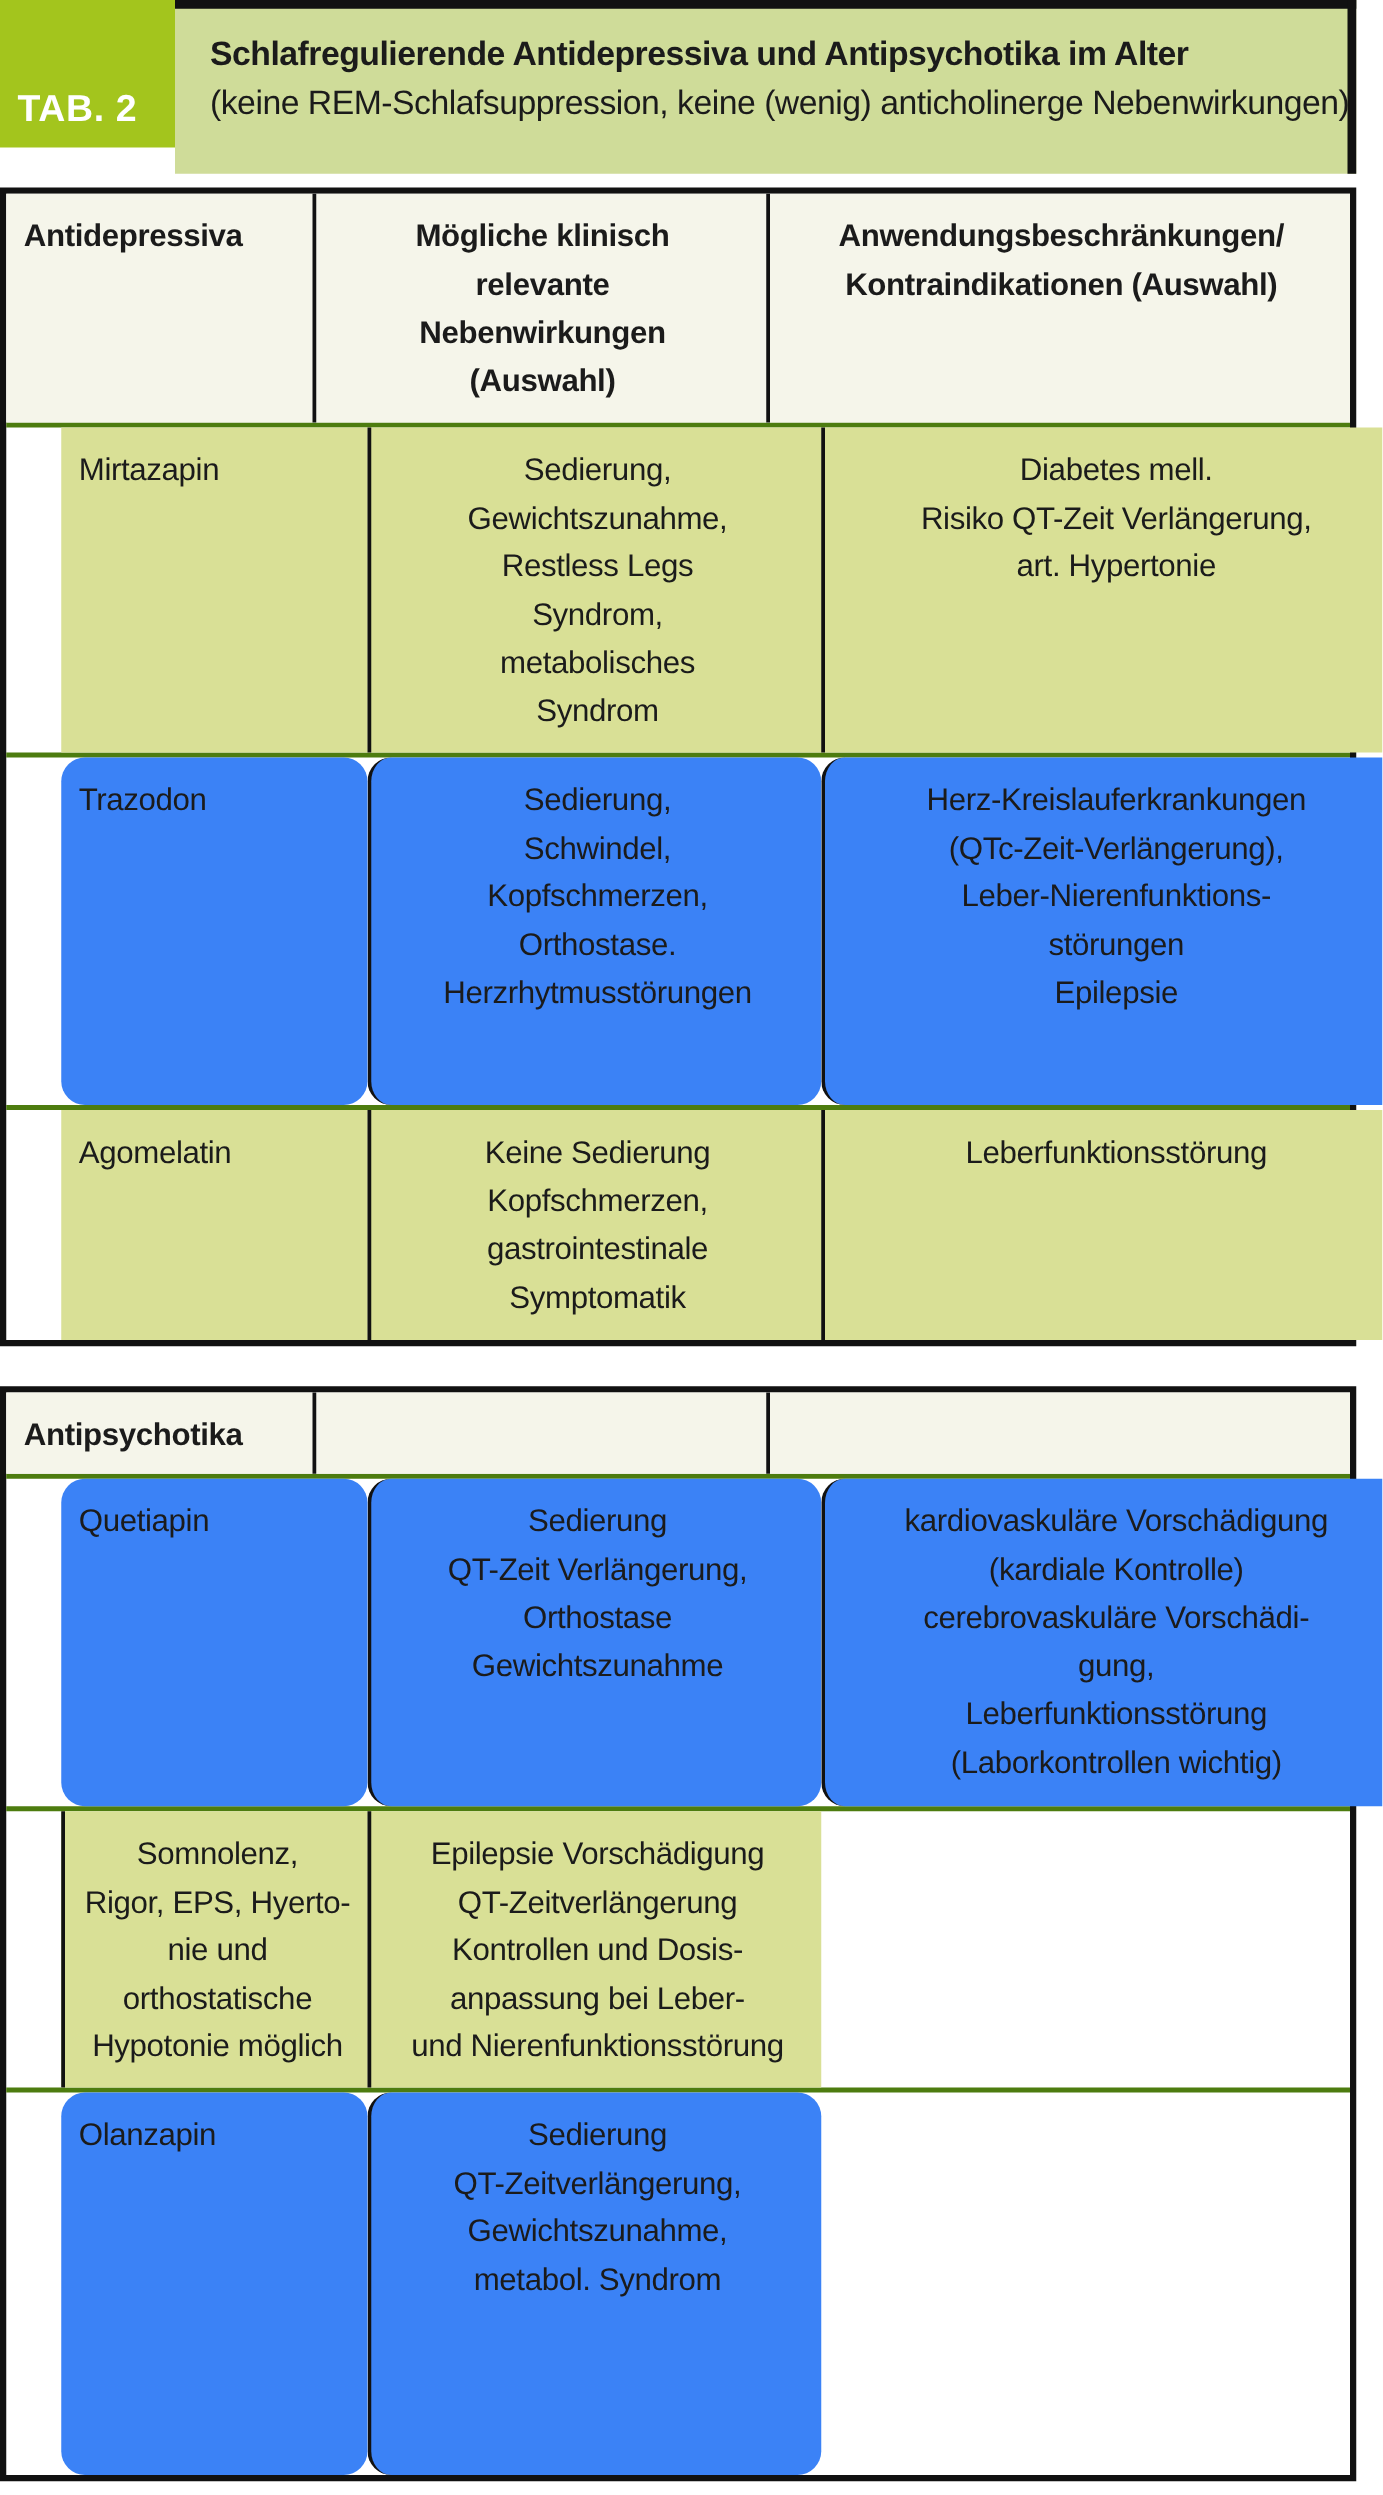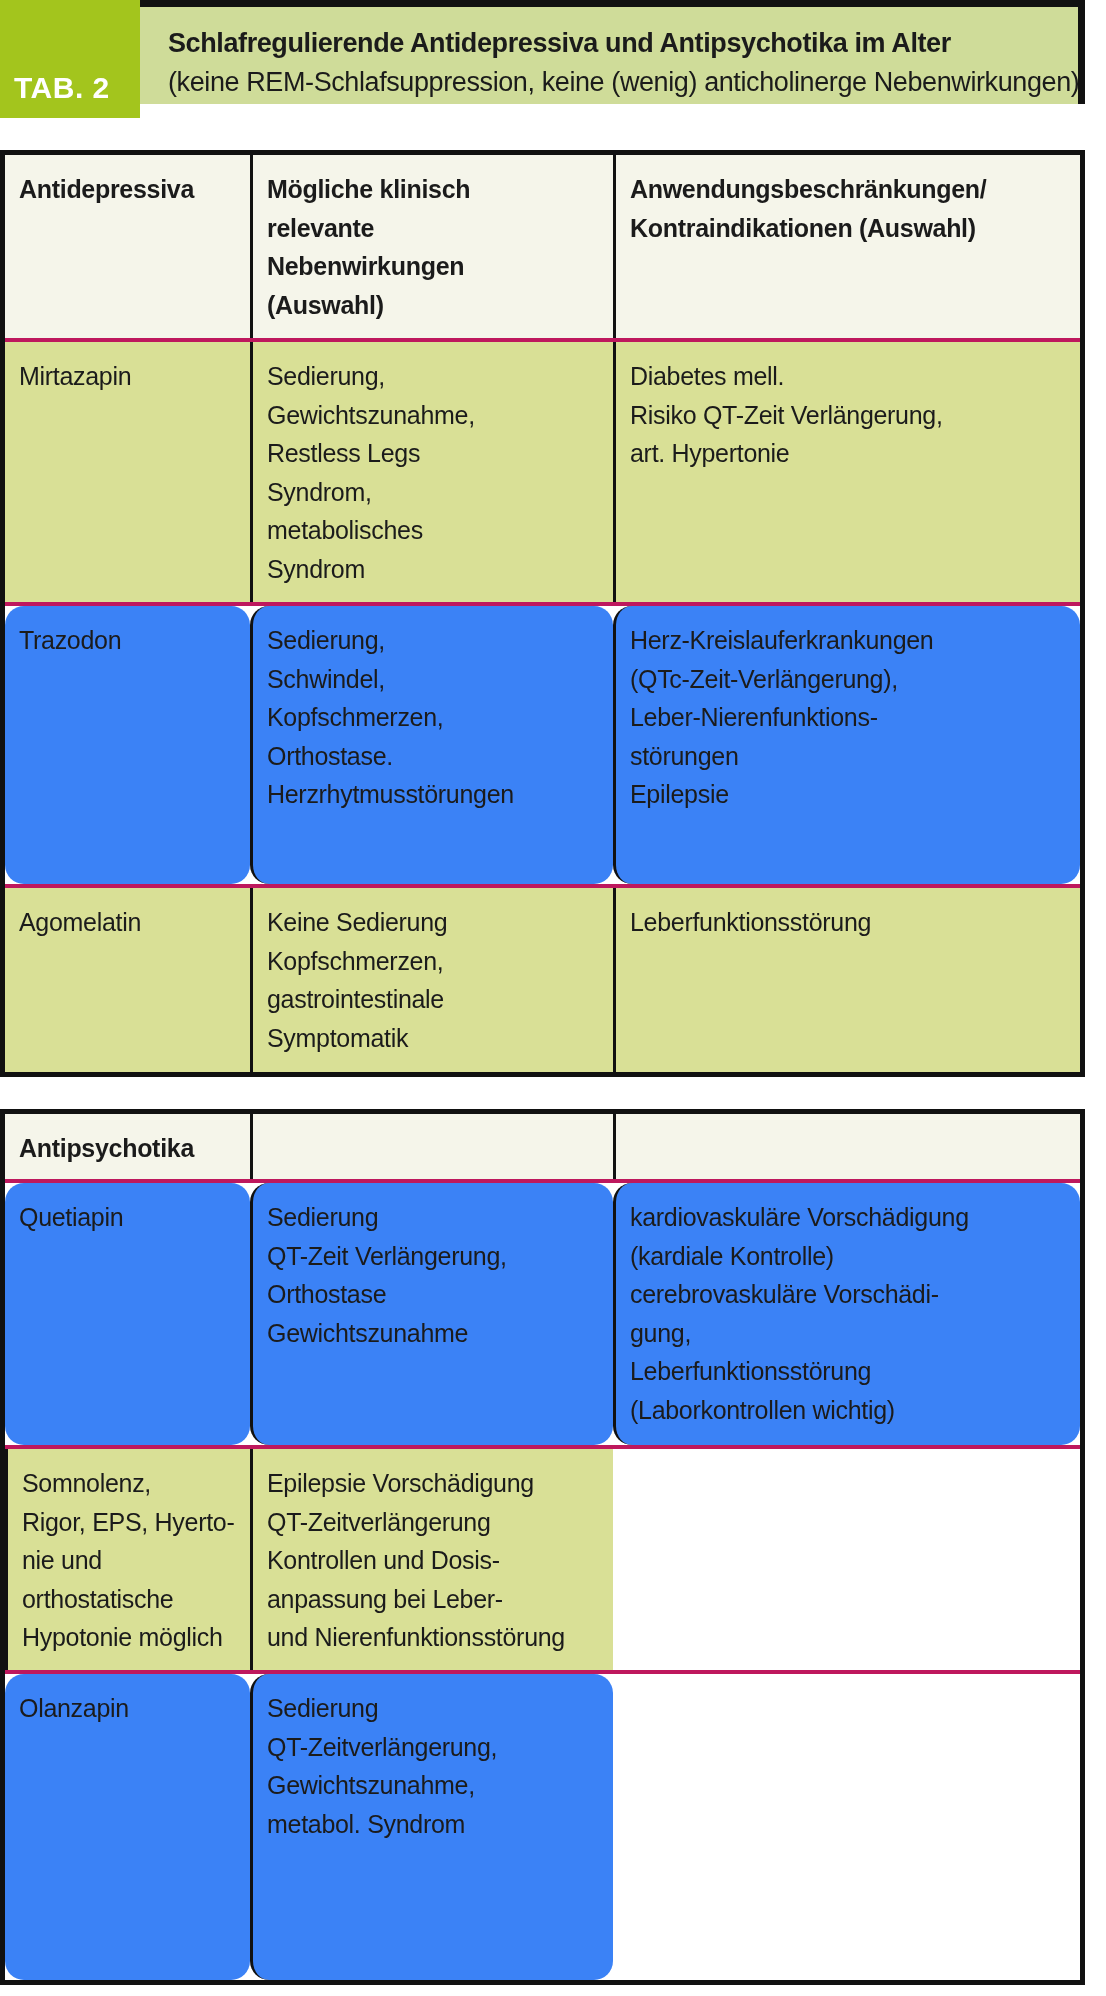--- a/index.html
+++ b/index.html
@@ -14,41 +14,41 @@
   
   .header-band { display:flex; width:1085px; height:118px; }
   .tab-box {
     width:164px; height:118px; box-sizing:border-box;
     background:#a3c51d;
     display:flex; align-items:flex-end;
     padding:0 0 13px 14px;
   }
   .tab-label { color:#ffffff; font-weight:bold; font-size:30px; letter-spacing:0.5px; }
   .title-box {
-    width:945px; height:104px; box-sizing:border-box;
+    width:945px; height:139px; box-sizing:border-box;
     background:#cfdc99;
     border-top:7px solid #111; border-right:7px solid #111;
     padding:16px 10px 0 28px;
   }
   .title-main { font-size:27px; font-weight:bold; line-height:40px; letter-spacing:-0.4px; white-space:nowrap; }
   .title-sub  { font-size:27px; line-height:39px; letter-spacing:-0.4px; white-space:nowrap; }
 
   
   .tbl { width:1085px; box-sizing:border-box; border:5px solid #111;margin-top:32px; }
   .tbl.second { }
   .row { display:grid; grid-template-columns:245px 363px 467px; }
-  .row + .row { border-top:4px solid #be185d; }
+  .row + .row { border-top:4px solid #4d7c0f;padding-left:44px; }
   .cell {
     box-sizing:border-box;
     padding:15px 12px 10px 14px;
     font-size:25px; line-height:38.6px;
     letter-spacing:-0.3px;
     white-space:pre-line;
   }
-  .c2, .c3 { border-left:3px solid #111; }
+  .c2, .c3 { border-left:3px solid #111;text-align:center; }
   .bold { font-weight:bold; }
 
   .bg-head  { background:#f5f5ea; }
   .bg-dark  { background:#d9e096; }
   .bg-light { background:#3b82f6;border-radius:19px; }
 
   .h183{min-height:183px} .h260{min-height:260px} .h278{min-height:278px} .h184{min-height:184px}
   .h65{min-height:65px}  .h262{min-height:262px} .h221{min-height:221px} .h306{min-height:306px}
 </style>
 </head>

